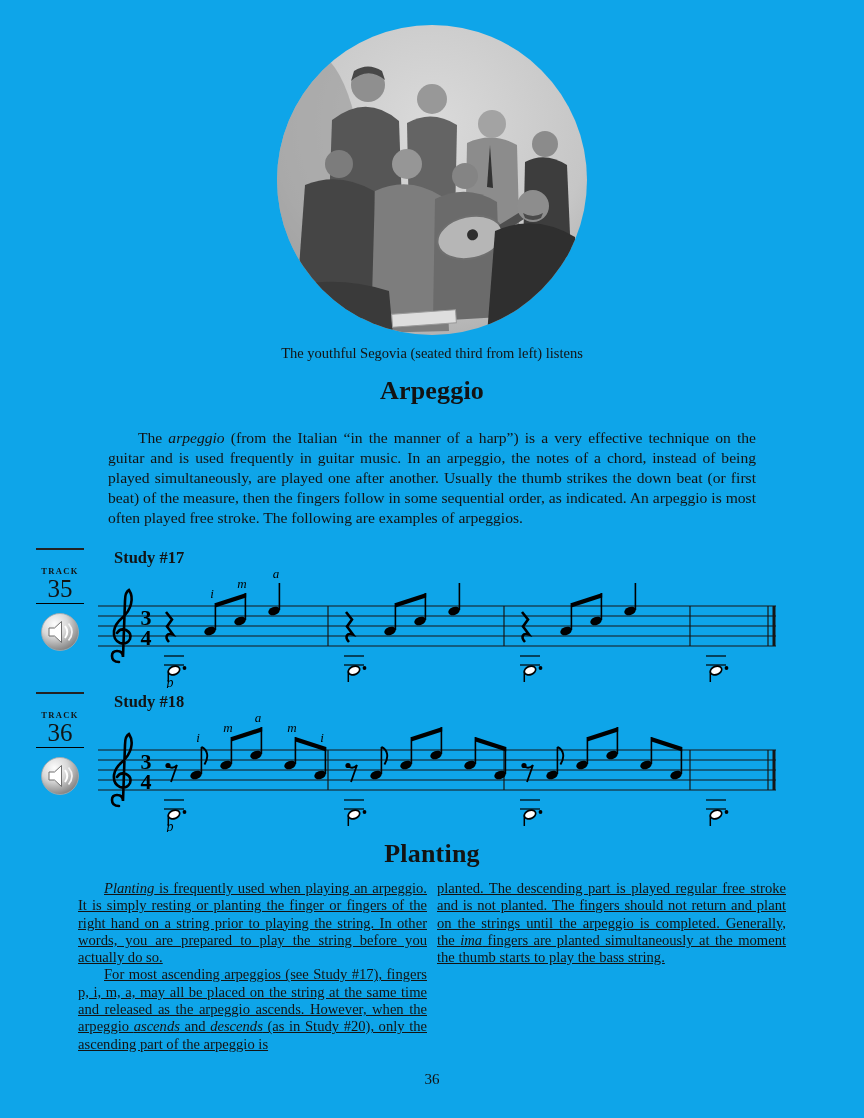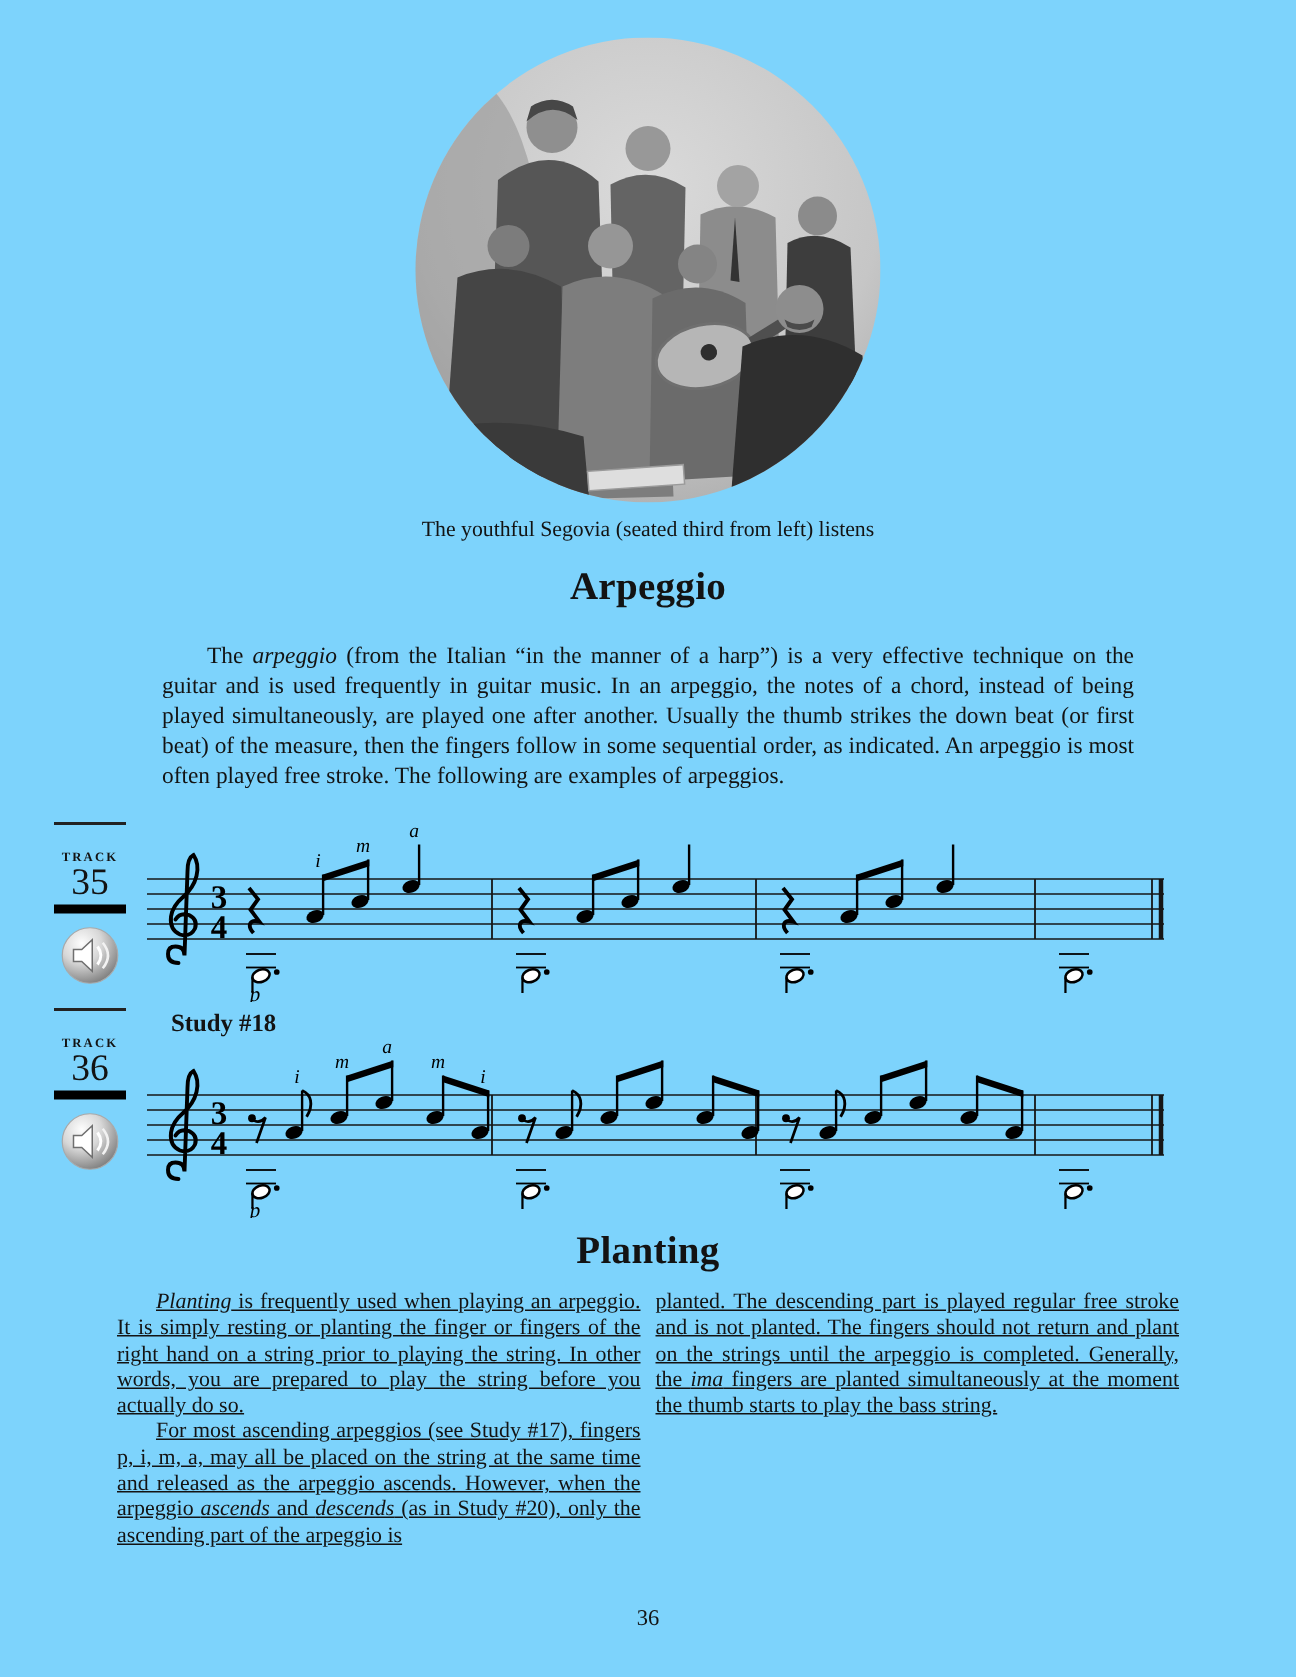--- a/index.html
+++ b/index.html
@@ -1,28 +1,28 @@
 <!DOCTYPE html>
 <html><head>
 <meta charset="utf-8">
 <style>
   html,body{margin:0;padding:0;background:#ffffff;}
-  .page{position:relative;width:864px;height:1118px;background:#7dd3fc;color:#131313;
+  .page{position:relative;width:864px;height:1118px;background:#0ea5e9;color:#131313;
         font-family:"Liberation Serif", serif;overflow:hidden;}
   .photo-wrap{width:310px;height:310px;margin:25px auto 0;}
   .photo{display:block;width:310px;height:310px;}
   .caption{margin-top:10px;text-align:center;font-size:14.5px;line-height:17px;}
   .sect-heading{margin:14px 0 0;text-align:center;font-size:26px;font-weight:bold;letter-spacing:.2px;}
   .sect-heading.second{margin-top:7px;}
   .lead{width:648px;margin:22px auto 0;text-align:justify;font-size:15.6px;line-height:20px;text-indent:30px;}
   .study{display:flex;align-items:flex-start;margin:20px 0 0 36px;}
   .study.second{margin-top:4px;}
   .track-badge{width:48px;text-align:center;border-top:2px solid #222;padding-top:16px;flex:none;}
   .track-label{font-size:8.5px;font-weight:bold;letter-spacing:1.4px;}
-  .track-number{font-size:25px;line-height:26px;border-bottom:6px solid #000000;padding-bottom:1px;}
+  .track-number{font-size:25px;line-height:26px;border-bottom:1px solid #000000;padding-bottom:1px;}
   .speaker{margin-top:8px;}
   .study-content{margin-left:8px;}
   .study-title{font-weight:bold;font-size:16.5px;margin:0 0 0 22px;line-height:20px;}
   svg.music{display:block;}
   .cols{display:flex;gap:10px;width:708px;margin:11px auto 0;font-size:14.6px;line-height:17.3px;text-align:justify;}
   .col{flex:1;}
   .col p,.lead{margin:0;}
   .col p{margin:0;text-decoration:underline;}
   .col p.ind{text-indent:26px;}
   .lead{margin:22px auto 0;}
@@ -103,20 +103,21 @@
               <stop offset="1" stop-color="#777777"></stop>
           </radialGradient>
         </defs>
         <circle cx="20" cy="20" r="18.5" fill="url(#spkA)" stroke="#a9a9a9" stroke-width="0.8"></circle>
         <path d="M9,16 h5.5 l7,-6.5 v21 l-7,-6.5 H9 Z" fill="#ffffff" stroke="#6f6f6f" stroke-width="1"></path>
         <path d="M25,14 q4.5,6 0,12" fill="none" stroke="#ffffff" stroke-width="2"></path>
         <path d="M28.5,11.5 q7,8.5 0,17" fill="none" stroke="#f2f2f2" stroke-width="1.7"></path>
       </svg>
     </div>
     <div class="study-content">
+      <div class="study-title">Study #17</div>
       <svg class="music" width="690" height="120" viewBox="0 0 690 120">
           <line x1="6" y1="38" x2="684" y2="38" stroke="#161616" stroke-width="1.1"></line>
           <line x1="6" y1="48" x2="684" y2="48" stroke="#161616" stroke-width="1.1"></line>
           <line x1="6" y1="58" x2="684" y2="58" stroke="#161616" stroke-width="1.1"></line>
           <line x1="6" y1="68" x2="684" y2="68" stroke="#161616" stroke-width="1.1"></line>
           <line x1="6" y1="78" x2="684" y2="78" stroke="#161616" stroke-width="1.1"></line>
           <path d="M27,94 Q20,94 20,88 Q20,83 25,83 Q31,83 31,89 L33,33 Q33,24 37,22 Q41,28 39,36 Q37,44 30,50 Q23,56 22,63 Q21,72 28,75 Q35,77 38,71 Q40,65 34,62 Q28,60 25,65" fill="none" stroke="#000" stroke-width="2.6" stroke-linecap="round"></path>
           <text x="54" y="57" font-size="22" text-anchor="middle" style="font-family:&quot;Liberation Serif&quot;,serif;font-weight:bold;">3</text>
           <text x="54" y="77" font-size="22" text-anchor="middle" style="font-family:&quot;Liberation Serif&quot;,serif;font-weight:bold;">4</text>
           <line x1="236" y1="38" x2="236" y2="78" stroke="#161616" stroke-width="1.2"></line>

